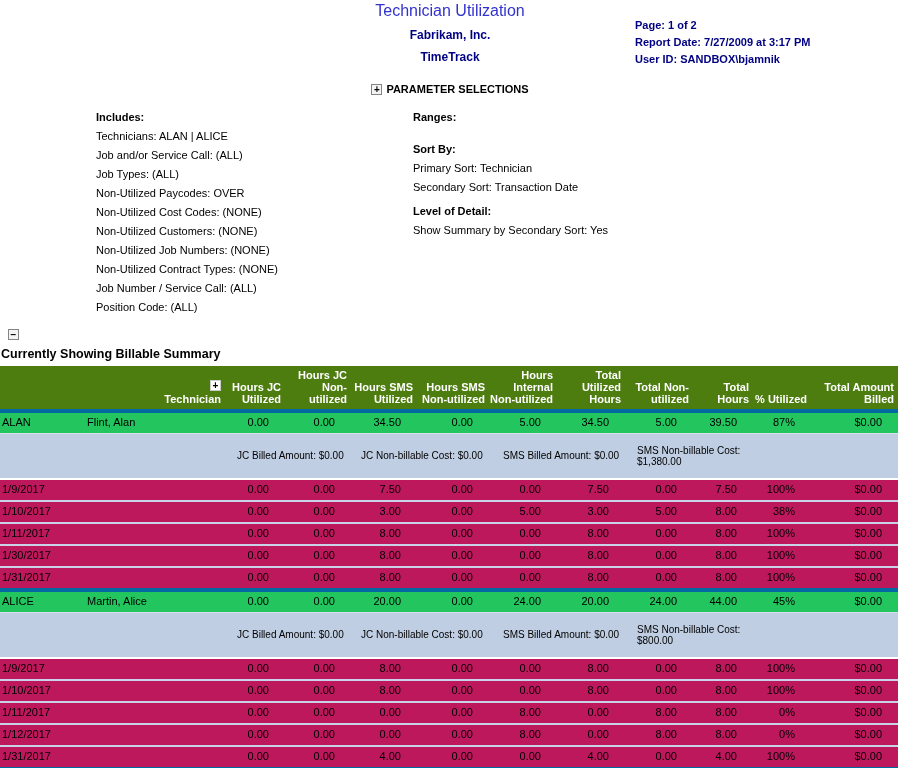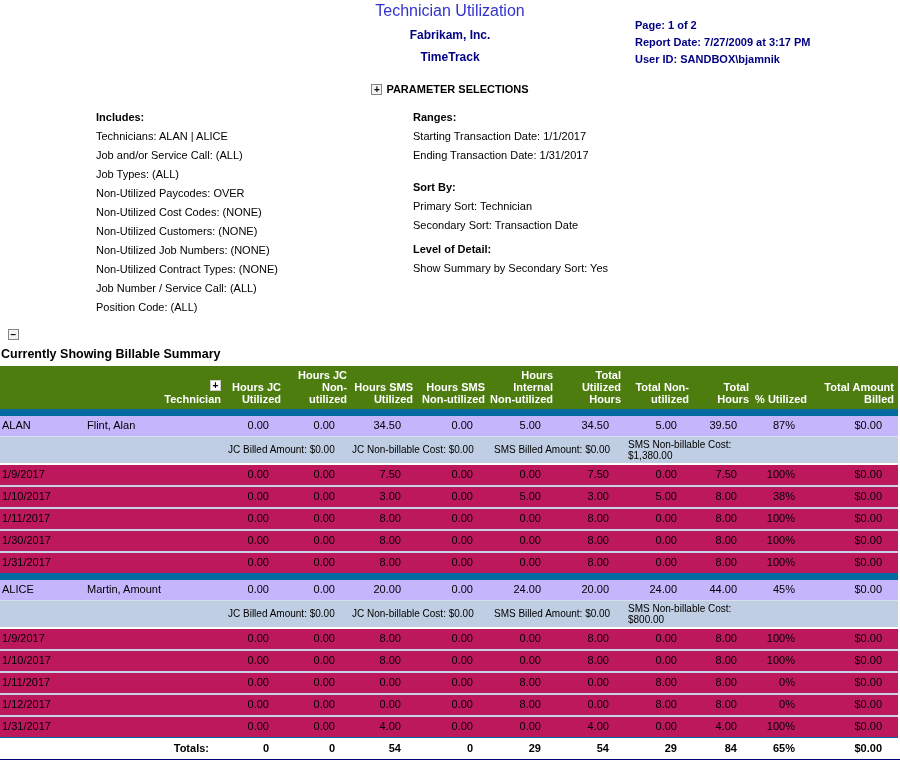--- a/index.html
+++ b/index.html
@@ -39,25 +39,25 @@
   table.util th{background:#4d7c0f;color:#fff;font-weight:bold;font-size:11px;line-height:12px;
     text-align:right;vertical-align:bottom;padding:3px 4px 4px 1px;}
   th.th-tech{text-align:left;padding-left:8px;}
   th.th-tech .th-label{margin-top:2px;}
   table.util td{font-size:11px;line-height:13px;padding:3px 16px 4px 2px;}
   td.cell-id{text-align:left;padding-left:8px;padding-right:2px;}
   td.cell-name{text-align:left;padding-right:2px;}
   td.num{text-align:right;}
   td.amt{padding-right:6px;}
   td.pct{padding-right:20px;}
-  tr.row-tech{background:#c4b5fd;border-top:7px solid #0369a1;}
+  tr.row-tech{background:#22c55e;border-top:4px solid #0369a1;}
   tr.row-date{background:#be185d;border-top:2px solid #fff;}
   tr.row-date + tr.row-date{border-top:2px solid #C9D2E8;}
   tr.row-sub{background:#BFCEE2;border-top:1px solid #D7E0EC;}
-  tr.row-sub td{padding:0;margin-left:16px;}
+  tr.row-sub td{padding:9px;margin-left:16px;}
   .subwrap{display:flex;align-items:center;padding-left:228px;min-height:26px;font-size:10px;line-height:11px;}
   .subcell{display:block;}
   .s1{width:124px;} .s2{width:142px;} .s3{width:134px;} .s4{width:140px;}
   tr.row-totals{background:#fff;border-top:1px solid #0369a1;font-weight:bold;}
   tr.row-totals td{padding-top:4px;padding-bottom:4px;}
   td.tot-label{text-align:right;padding-right:12px;font-weight:bold;}
 
   
   .table-footer{width:900px;}
   .footer-row{display:flex;border-top:1px solid #000080;padding:4px 0 5px 228px;font-weight:bold;}
@@ -95,24 +95,20 @@
           <div class="param-item">Non-Utilized Cost Codes: (NONE)</div>
           <div class="param-item">Non-Utilized Customers: (NONE)</div>
           <div class="param-item">Non-Utilized Job Numbers: (NONE)</div>
           <div class="param-item">Non-Utilized Contract Types: (NONE)</div>
           <div class="param-item">Job Number / Service Call: (ALL)</div>
           <div class="param-item">Position Code: (ALL)</div>
         </div>
     </div>
     <div class="param-col-right">
       <div class="param-heading">Ranges:</div>
-      <div>
-          <div class="param-item">Starting Transaction Date: 1/1/2017</div>
-          <div class="param-item">Ending Transaction Date: 1/31/2017</div>
-        </div>
       <div class="param-heading gap-lg">Sort By:</div>
       <div>
           <div class="param-item">Primary Sort: Technician</div>
           <div class="param-item">Secondary Sort: Transaction Date</div>
         </div>
       <div class="param-heading gap-sm">Level of Detail:</div>
       <div>
           <div class="param-item">Show Summary by Secondary Sort: Yes</div>
         </div>
     </div>
@@ -246,21 +242,21 @@
           <td class="num">0.00</td>
           <td class="num">0.00</td>
           <td class="num">8.00</td>
           <td class="num">0.00</td>
           <td class="num">8.00</td>
           <td class="num pct">100%</td>
           <td class="num amt">$0.00</td>
         </tr>
         <tr class="row-tech">
           <td class="cell-id">ALICE</td>
-          <td class="cell-name">Martin, Amount</td>
+          <td class="cell-name">Martin, Alice</td>
           <td class="num">0.00</td>
           <td class="num">0.00</td>
           <td class="num">20.00</td>
           <td class="num">0.00</td>
           <td class="num">24.00</td>
           <td class="num">20.00</td>
           <td class="num">24.00</td>
           <td class="num">44.00</td>
           <td class="num pct">45%</td>
           <td class="num amt">$0.00</td>

